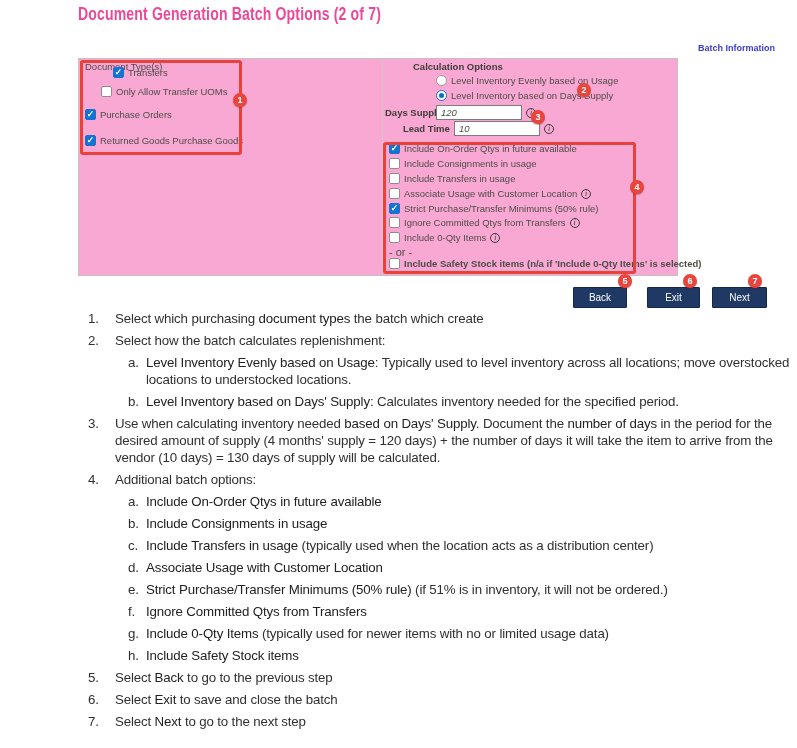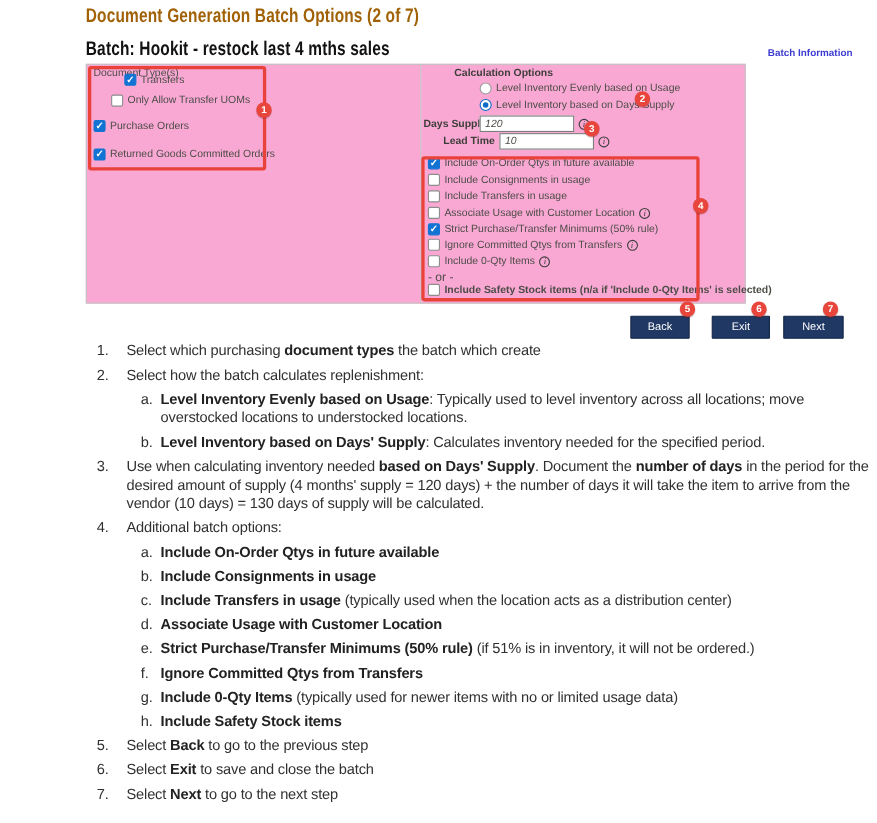--- a/index.html
+++ b/index.html
@@ -1,20 +1,20 @@
 <!DOCTYPE html>
 <html><head>
 <meta charset="utf-8">
 <style>
   * { margin:0; padding:0; box-sizing:border-box; }
   html,body { width:797px; height:748px; background:#fff; font-family:"Liberation Sans", sans-serif; }
   .canvas { position:relative; width:797px; height:748px; background:#fff; overflow:hidden; }
 
   
-  .h1 { position:absolute; left:78px; top:4px; font-size:18px; font-weight:bold; color:#a16207; white-space:nowrap; }
+  .h1 { position:absolute; left:78px; top:4px; font-size:18px; font-weight:bold; color:#ec4899; white-space:nowrap; }
   .h2 { position:absolute; left:78px; top:34px; font-size:18px; font-weight:bold; color:#111; white-space:nowrap; }
   .condense { display:inline-block; transform:scaleX(.78); transform-origin:0 50%; letter-spacing:.2px; }
   .batch-info { position:absolute; right:22px; top:43px; font-size:9px; font-weight:bold; color:#3b3bd1; text-decoration:none; cursor:pointer; }
 
   
   .shot { position:absolute; left:78px; top:58px; width:600px; height:218px; border:1px solid #c2c2c2; background:#f9a8d4; font-size:9.5px; color:#4c4c46; }
   .divider { position:absolute; left:303px; top:0; bottom:0; border-left:1px solid #c9c9c9; }
   .sec-label { position:absolute; left:6px; top:2px; font-size:9.5px; color:#4c4c46; }
   .calc-label { position:absolute; left:306px; top:2px; font-size:9.5px; font-weight:bold; color:#3d3d38;margin-left:28px; }
 
@@ -42,28 +42,27 @@
   .badge { position:absolute; width:14px; height:14px; border-radius:50%; background:#e8463c; color:#fff; font-size:9px; font-weight:bold; display:flex; align-items:center; justify-content:center; z-index:10; box-shadow:0 1px 1px rgba(120,20,20,.4); }
 
   
   .instructions { position:absolute; left:88px; top:310px; width:712px; font-size:13.3px; line-height:17px; color:#303030; letter-spacing:-.15px; }
   .ins-item { display:flex; margin-top:5px; }
   .ins-item:first-child { margin-top:0; }
   .ins-num { width:27px; flex:none; }
   .ins-txt { flex:1; }
   .ins-sub { display:flex; margin-top:5px; margin-left:40px; }
   .ins-sub .ins-num { width:18px; }
-  b { font-weight:bold; color:#222; }
+  b { font-weight:normal; color:#222; }
 </style>
 </head>
 <body>
 
 <div class="canvas">
   <div class="h1"><span class="condense">Document Generation Batch Options (2 of 7)</span></div>
-  <div class="h2"><span class="condense">Batch: Hookit - restock last 4 mths sales</span></div>
   <a class="batch-info">Batch Information</a>
 
   <div class="shot">
     <div class="divider"></div>
 
     <div class="sec-label">Document Type(s)</div>
     <div id="doc-type-list">
         <div class="row" style="left: 6px; top: 8px; margin-left: 28px;">
           <span class="cb checked"></span>
           <span class="cb-label">Transfers</span>
@@ -71,21 +70,21 @@
         <div class="row" style="left: 22px; top: 27px;">
           <span class="cb"></span>
           <span class="cb-label">Only Allow Transfer UOMs</span>
         </div>
         <div class="row" style="left: 6px; top: 50px;">
           <span class="cb checked"></span>
           <span class="cb-label">Purchase Orders</span>
         </div>
         <div class="row" style="left: 6px; top: 76px;">
           <span class="cb checked"></span>
-          <span class="cb-label">Returned Goods Committed Orders</span>
+          <span class="cb-label">Returned Goods Purchase Goods</span>
         </div>
       </div>
 
     <div class="calc-label">Calculation Options</div>
     <div id="radio-list">
         <div class="row" style="left: 357px; top: 16px;">
           <span class="radio"></span>
           <span class="cb-label">Level Inventory Evenly based on Usage</span>
         </div>
         <div class="row" style="left: 357px; top: 31px;">

